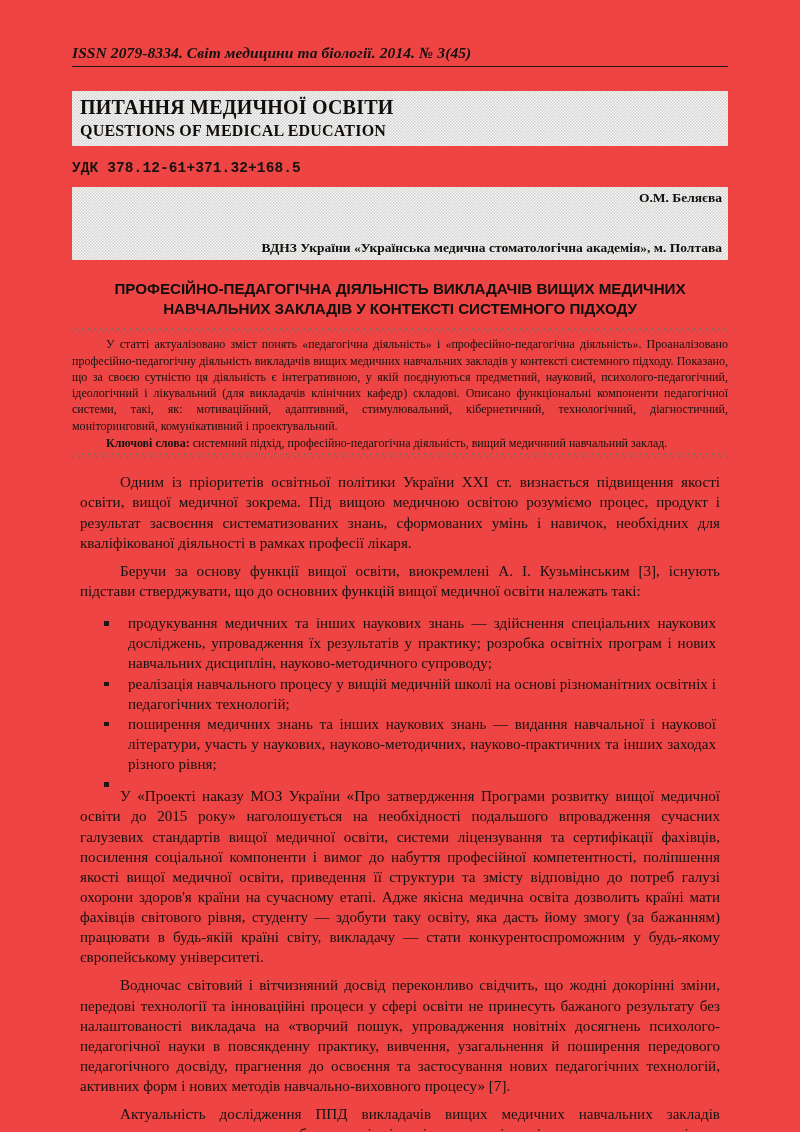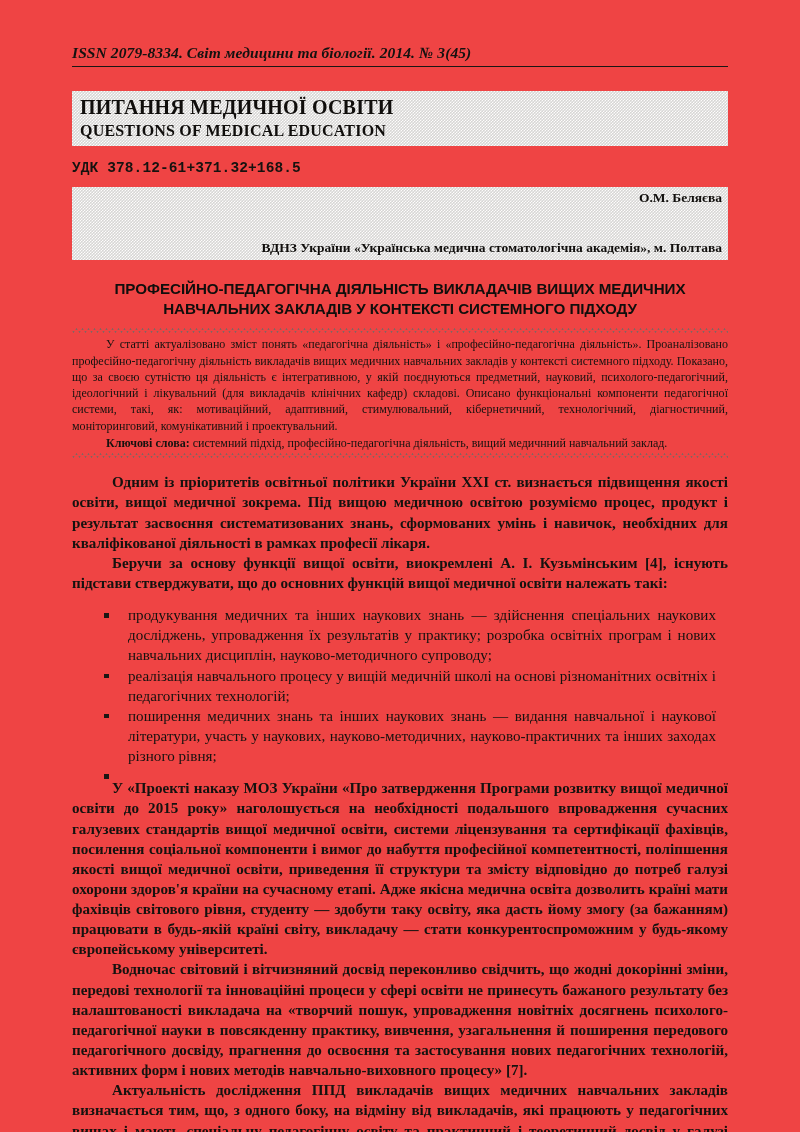--- a/index.html
+++ b/index.html
@@ -162,23 +162,22 @@
   
   .body-text {
     margin-top: 14px;
     font-size: 15.1px;
     line-height: 1.335;
     text-align: justify;
     letter-spacing: .01px;
   }
 
   .body-text p {
-    margin: 0;
+    margin: 8px;
     text-indent: 40px;
-    font-weight: bold;
   }
 
   ul.fn-list {
     margin: 12px;
     padding: 0;
     list-style: none;
   }
 
   ul.fn-list li {
     position: relative;
@@ -249,21 +248,21 @@
       <div class="wavy"></div>
       <div class="abstract">У статті актуалізовано зміст понять «педагогічна діяльність» і «професійно-педагогічна діяльність». Проаналізовано професійно-педагогічну діяльність викладачів вищих медичних навчальних закладів у контексті системного підходу. Показано, що за своєю сутністю ця діяльність є інтегративною, у якій поєднуються предметний, науковий, психолого-педагогічний, ідеологічний і лікувальний (для викладачів клінічних кафедр) складові. Описано функціональні компоненти педагогічної системи, такі, як: мотиваційний, адаптивний, стимулювальний, кібернетичний, технологічний, діагностичний, моніторинговий, комунікативний і проектувальний.</div>
       <div class="keywords"><b>Ключові слова:</b> <span>системний підхід, професійно-педагогічна діяльність, вищий медичнний навчальний заклад.</span></div>
       <div class="wavy"></div>
     </div>
 
     <div class="body-text">
 
       <p>Одним із пріоритетів освітньої політики України XXI ст. визнається підвищення якості освіти, вищої медичної зокрема. Під вищою медичною освітою розуміємо процес, продукт і результат засвоєння систематизованих знань, сформованих умінь і навичок, необхідних для кваліфікованої діяльності в рамках професії лікаря.</p>
 
-      <p>Беручи за основу функції вищої освіти, виокремлені А. І. Кузьмінським [4], існують підстави стверджувати, що до основних функцій вищої медичної освіти належать такі:</p>
+      <p>Беручи за основу функції вищої освіти, виокремлені А. І. Кузьмінським [3], існують підстави стверджувати, що до основних функцій вищої медичної освіти належать такі:</p>
 
       <ul class="fn-list">
         <li>
           <span class="sq"></span>
           <span>продукування медичних та інших наукових знань — здійснення спеціальних наукових досліджень, упровадження їх результатів у практику; розробка освітніх програм і нових навчальних дисциплін, науково-методичного супроводу;</span>
         </li>
         <li>
           <span class="sq"></span>
           <span>реалізація навчального процесу у вищій медичній школі на основі різноманітних освітніх і педагогічних технологій;</span>
         </li>

